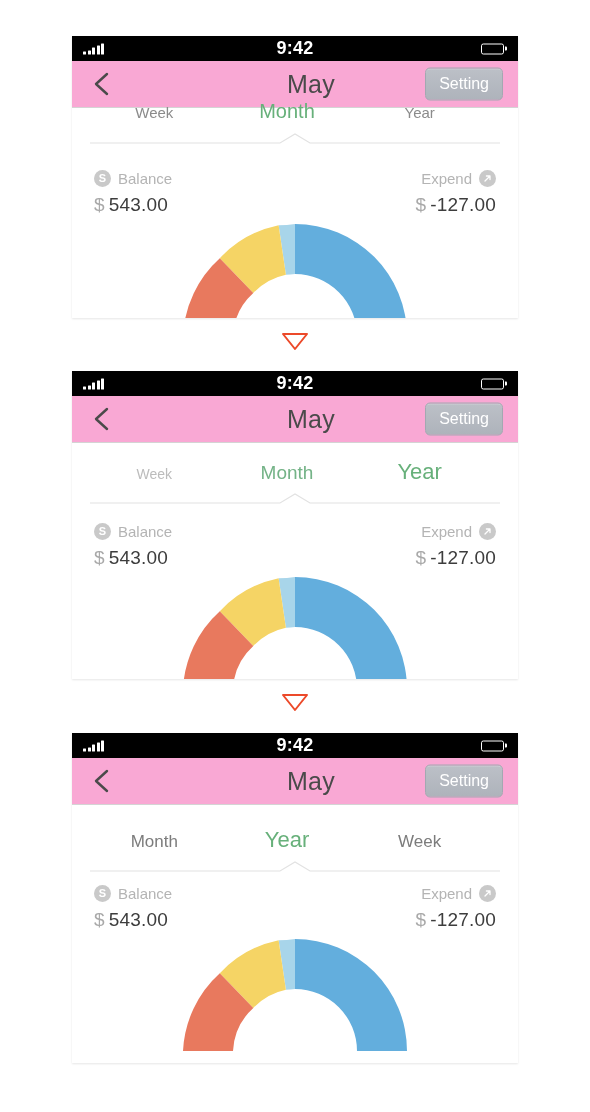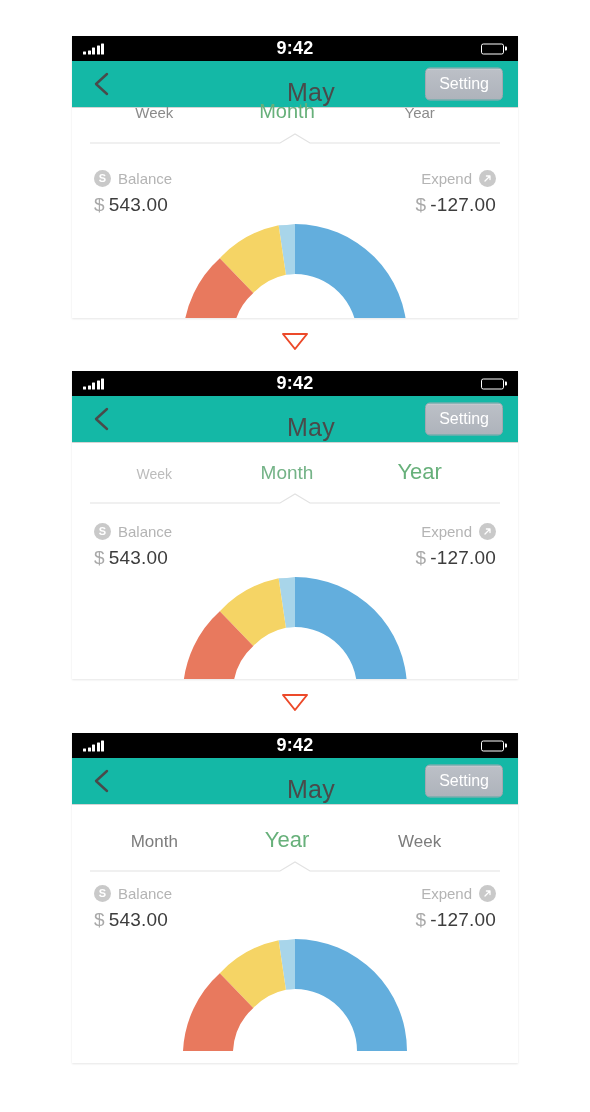--- a/index.html
+++ b/index.html
@@ -64,23 +64,23 @@
   .sb-battery .fill { width: 100%; height: 100%; background: #a9a9a9; border-radius: 1px; }
   .sb-battery .nub {
     width: 2px; height: 4px; background: #fff;
     border-radius: 0 1px 1px 0; margin-left: 1px;
   }
 
   
   .navbar {
     position: relative;
     height: 47px;
-    background: #14b8a6;
+    background: #f9a8d4;
     border-bottom: 1px solid #d4d4d4;
-    display: flex; align-items: flex-end; padding-left: 32px;
+    display: flex; align-items: center; padding-left: 32px;
   }
   .nav-back {
     position: absolute; left: 18px; top: 50%;
     transform: translateY(-50%);
     width: 22px; height: 28px;
   }
   .nav-back svg { display:block; }
   .nav-title {
     flex: 1; text-align: center;
     font-size: 25px; color: #4a4a4a; font-weight: normal;

